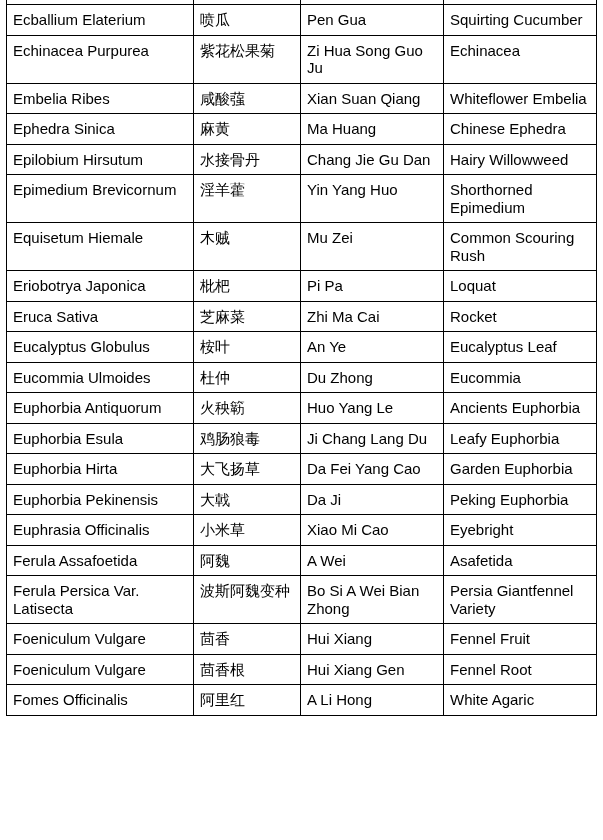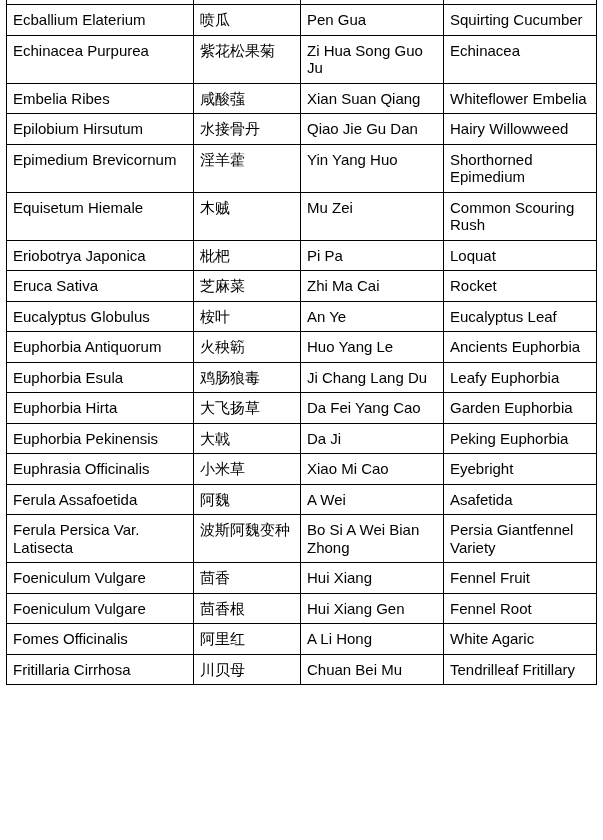--- a/index.html
+++ b/index.html
@@ -74,25 +74,31 @@
     <td>Echinacea</td>
   </tr>
 
   <tr>
     <td>Embelia Ribes</td>
     <td>咸酸蔃</td>
     <td>Xian Suan Qiang</td>
     <td>Whiteflower Embelia</td>
   </tr>
 
+  <tr>
+    <td>Ephedra Sinica</td>
+    <td>麻黄</td>
+    <td>Ma Huang</td>
+    <td>Chinese Ephedra</td>
+  </tr>
 
   <tr>
     <td>Epilobium Hirsutum</td>
     <td>水接骨丹</td>
-    <td>Qiao Jie Gu Dan</td>
+    <td>Chang Jie Gu Dan</td>
     <td>Hairy Willowweed</td>
   </tr>
 
   <tr>
     <td>Epimedium Brevicornum</td>
     <td>淫羊藿</td>
     <td>Yin Yang Huo</td>
     <td>Shorthorned Epimedium</td>
   </tr>
 
@@ -118,20 +124,26 @@
   </tr>
 
 
   <tr>
     <td>Eucalyptus Globulus</td>
     <td>桉叶</td>
     <td>An Ye</td>
     <td>Eucalyptus Leaf</td>
   </tr>
 
+  <tr>
+    <td>Eucommia Ulmoides</td>
+    <td>杜仲</td>
+    <td>Du Zhong</td>
+    <td>Eucommia</td>
+  </tr>
 
   <tr>
     <td>Euphorbia Antiquorum</td>
     <td>火秧簕</td>
     <td>Huo Yang Le</td>
     <td>Ancients Euphorbia</td>
   </tr>
 
   <tr>
     <td>Euphorbia Esula</td>
@@ -191,21 +203,15 @@
   </tr>
 
   <tr>
     <td>Fomes Officinalis</td>
     <td>阿里红</td>
     <td>A Li Hong</td>
     <td>White Agaric</td>
   </tr>
 
 
-  <tr>
-    <td>Fritillaria Cirrhosa</td>
-    <td>川贝母</td>
-    <td>Chuan Bei Mu</td>
-    <td>Tendrilleaf Fritillary</td>
-  </tr>
 </tbody>
   </table>
 </div>
 
 </body></html>

